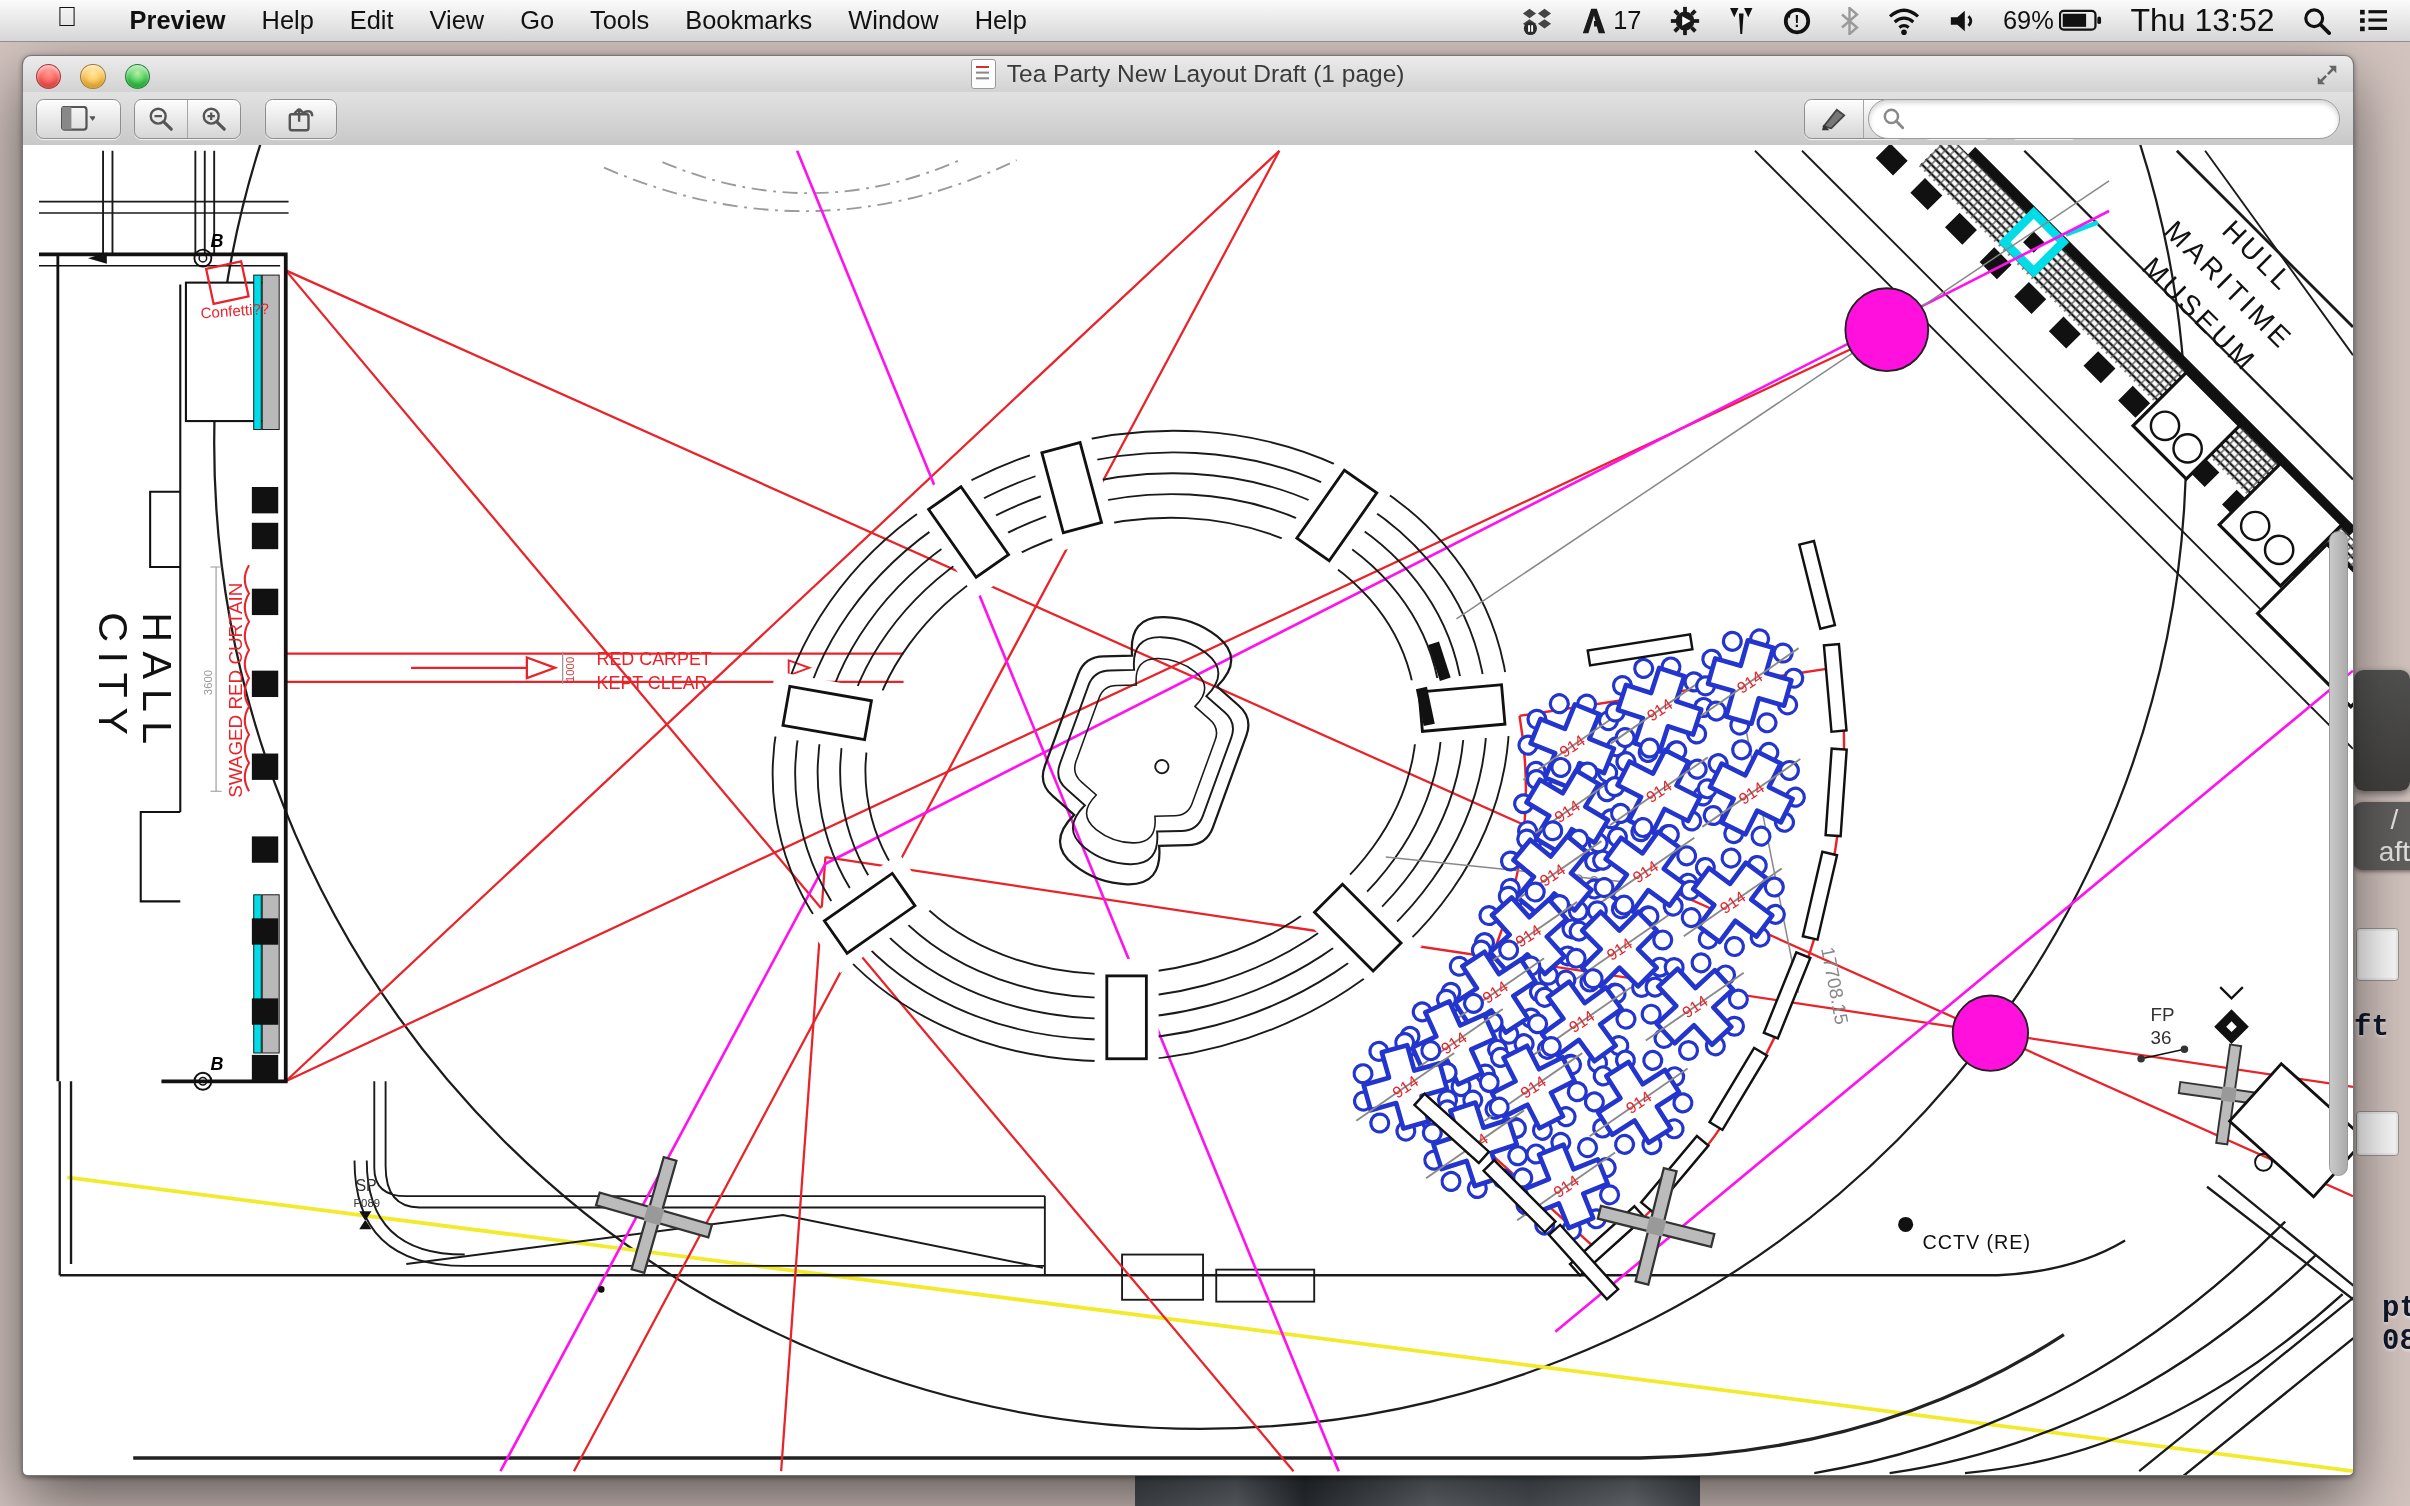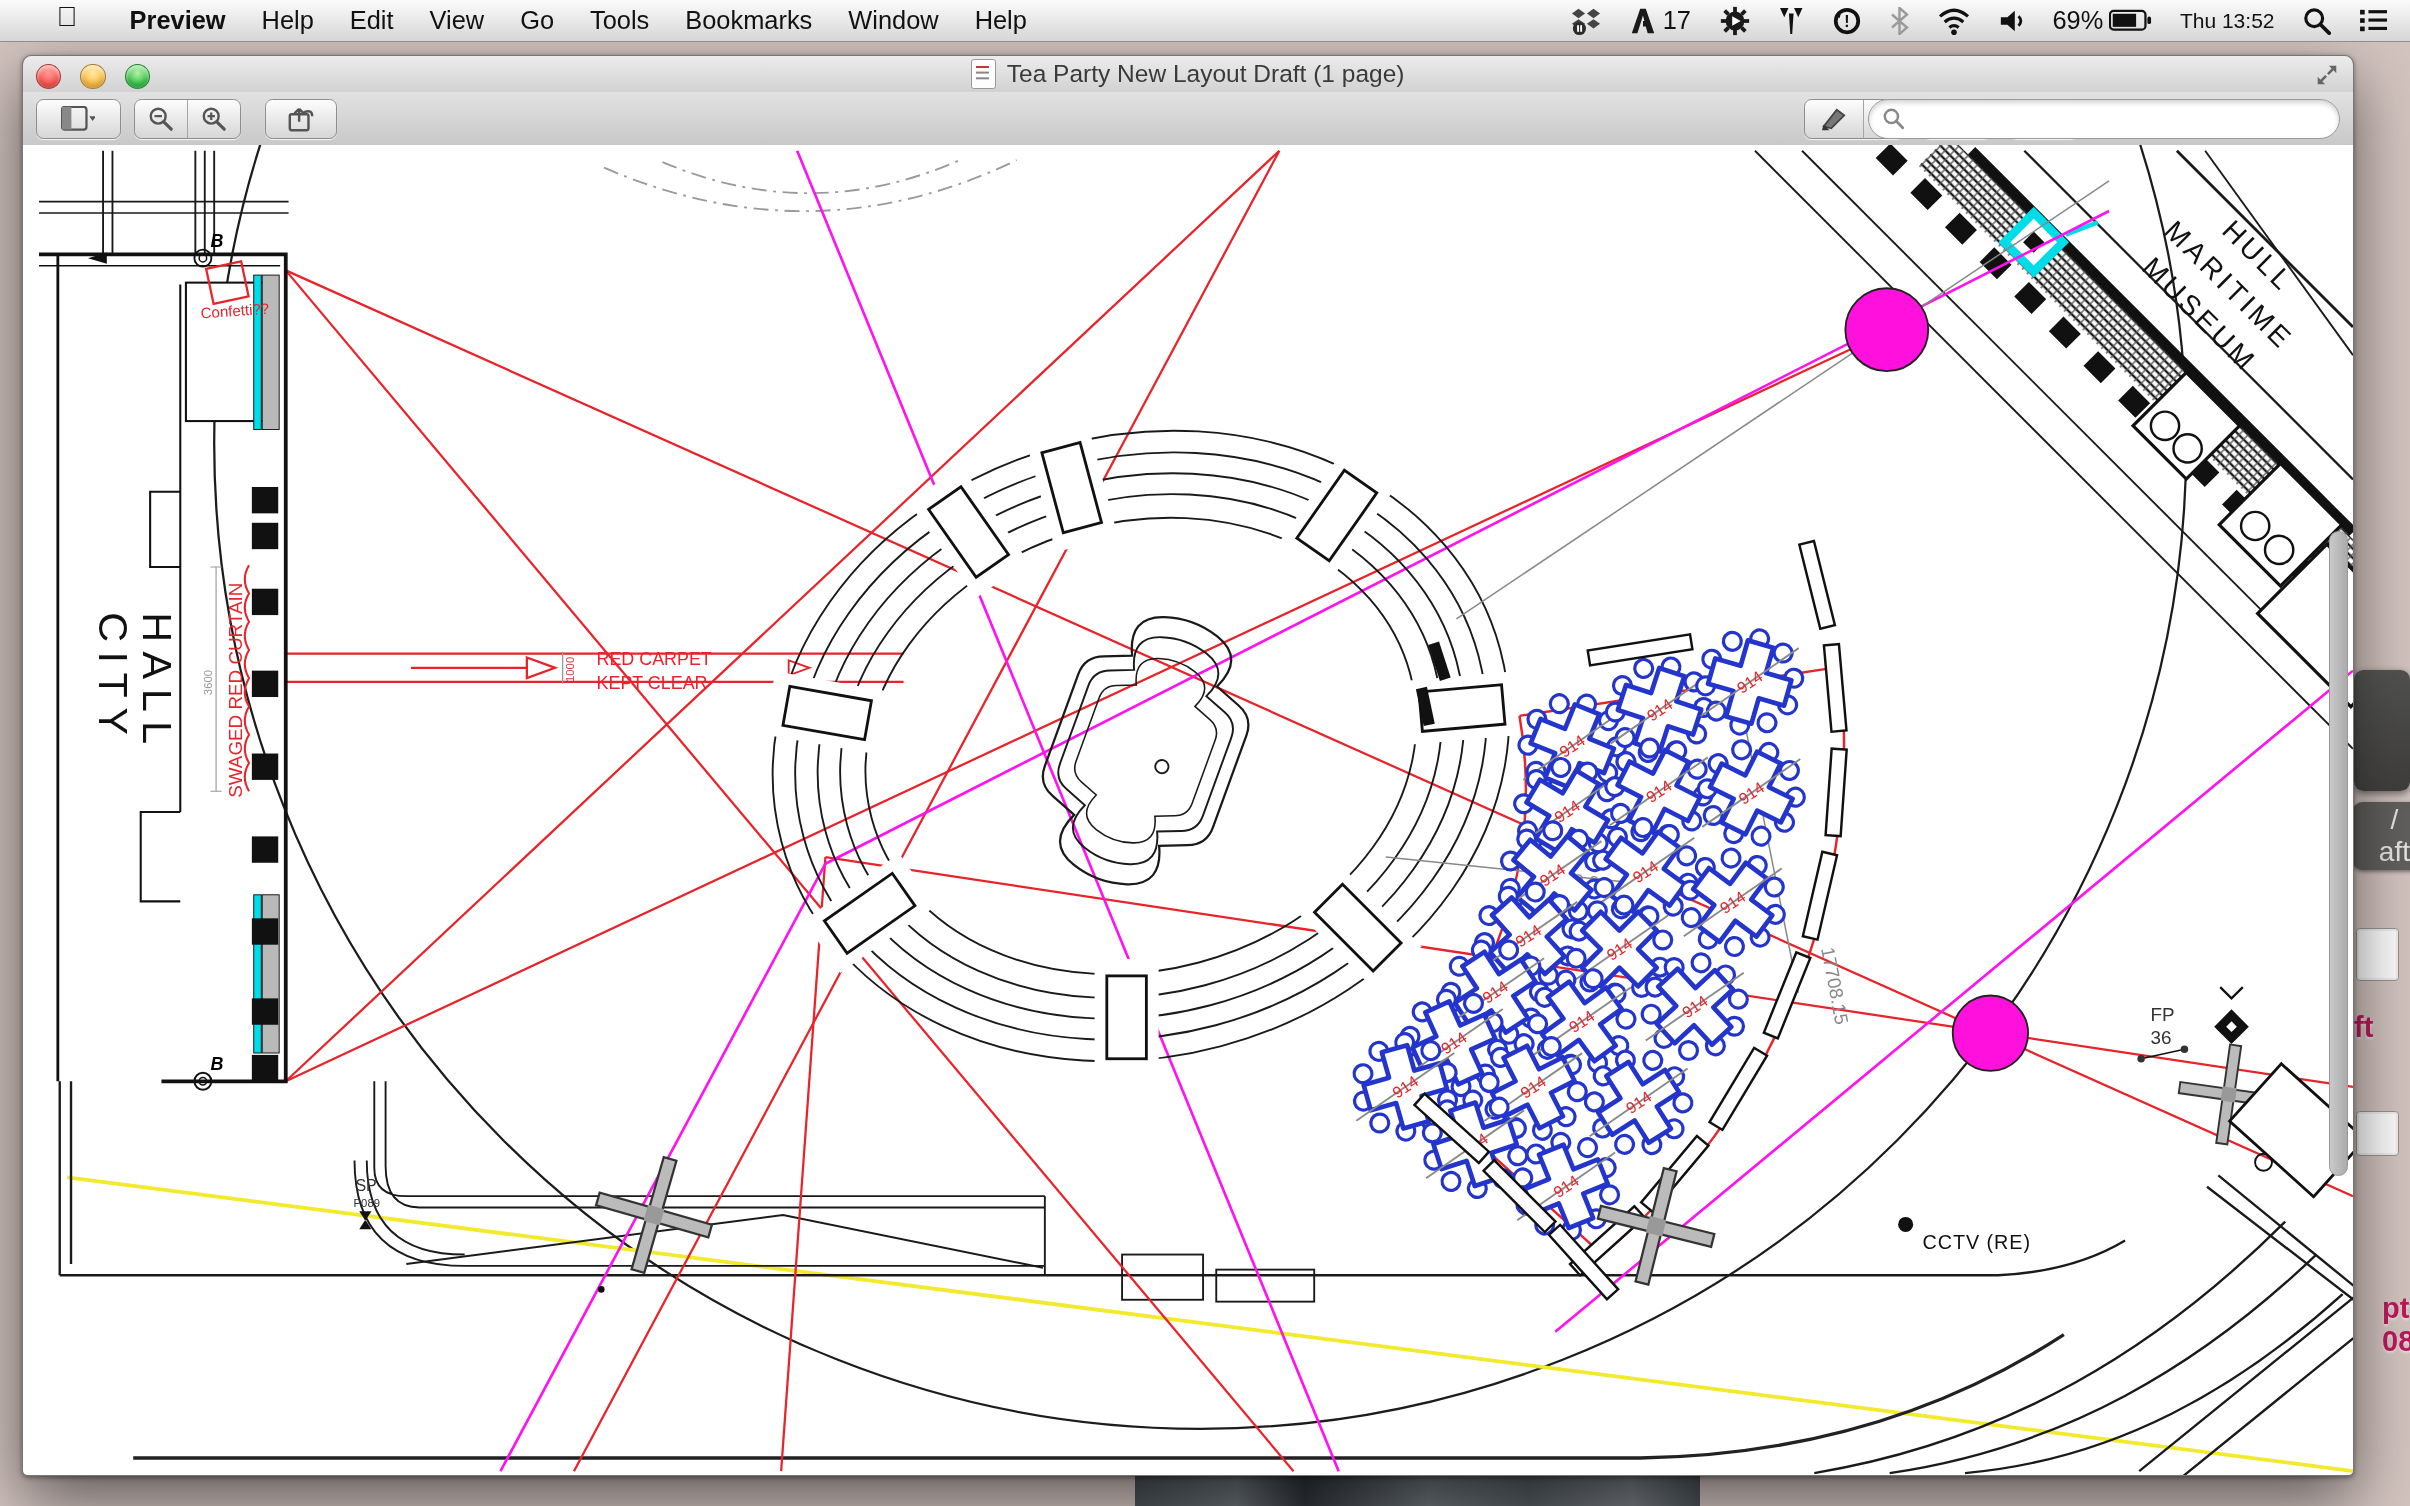--- a/index.html
+++ b/index.html
@@ -11,21 +11,21 @@
   .menubar{position:absolute;left:0;top:0;width:2411px;height:41px;
     background:linear-gradient(#fbfbfb,#d6d6d6);border-bottom:0.9px solid #8f8f8f;
     display:flex;align-items:center;font-size:25.4px;color:#111;z-index:50;}
   .menubar .left{display:flex;align-items:center;gap:0;padding-left:22.6px;}
   .menu-item{padding:0 18px;height:41px;display:flex;align-items:center;white-space:nowrap;}
   .menu-item.app{font-weight:bold;}
   .apple{font-size:28px;padding:0 17px 3.8px 17px;}
   .menubar .right{margin-left:auto;display:flex;align-items:center;gap:13px;padding-right:15px;}
   .status{display:flex;align-items:center;gap:5.6px;padding:0 7.5px;height:41px;}
   .status svg{display:block;}
-  .clock{font-size:21px;}
+  .clock{font-size:32px;}
   
   .window{position:absolute;left:21.7px;top:55px;width:2330px;height:1419px;
     border-radius:9.4px 9.4px 5.6px 5.6px;box-shadow:0 24.5px 66px rgba(0,0,0,.55),0 1.9px 5.6px rgba(0,0,0,.4);
     background:#737373;z-index:10;overflow:hidden;border:0.9px solid #777;}
   .titlebar{position:absolute;left:0;top:0;right:0;height:36px;
     background:linear-gradient(#ececec,#d2d2d2);
     display:flex;align-items:center;justify-content:center;}
   .traffic{position:absolute;left:13px;top:7.5px;display:flex;gap:19px;}
   .tl{width:23.5px;height:23.5px;border-radius:50%;border:0.9px solid rgba(0,0,0,.35);
       box-shadow:inset 0 2.8px 4.7px rgba(255,255,255,.7), inset 0 -3.8px 5.6px rgba(0,0,0,.18);}
@@ -51,21 +51,21 @@
   .searchbox input{border:none;outline:none;flex:1;font-size:22.6px;background:transparent;}
   .content{position:absolute;left:0;top:89px;right:0;bottom:0;background:#fff;overflow:hidden;}
   .content svg{position:absolute;left:0;top:0;}
   
   .scroll-thumb{position:absolute;right:4.7px;top:386px;width:17px;height:643px;border-radius:9.4px;
     background:linear-gradient(90deg,#c9c9c9,#ababab);border:0.9px solid #9a9a9a;}
   
   .desk-icon{position:absolute;z-index:5;}
   .badge{background:#62605e;color:#e8e6e4;border-radius:11.3px;padding:1.9px 9.4px;
     font-size:28px;text-align:center;line-height:1.15;box-shadow:0 1.9px 3.8px rgba(0,0,0,.4);}
-  .emboss{color:#be185d;font-size:29px;font-weight:bold;text-shadow:0 1.9px 2.8px rgba(255,255,255,.55);}
+  .emboss{color:#0f172a;font-size:29px;font-weight:bold;text-shadow:0 1.9px 2.8px rgba(255,255,255,.55);font-family:Liberation Mono, monospace;}
   .fileico{width:41px;height:51px;background:#fdfdfd;border:0.9px solid #9a948f;border-radius:3.8px;
     box-shadow:inset 0 0 0 1.9px #eee;}
   .darkthumb{width:56px;height:121px;background:linear-gradient(135deg,#5a5a58,#3e3d3c);border-radius:9.4px;
     box-shadow:0 2.8px 7.5px rgba(0,0,0,.45);}
   .wallpaper-blob{position:absolute;left:1135px;top:1475px;width:565px;height:32px;z-index:4;
     background:linear-gradient(90deg,#4d5358 0%,#6a7076 18%,#30343a 30%,#6d7378 52%,#575d63 70%,#787d82 88%,#4c5257 100%);}
 </style>
 </head>
 <body>
 

